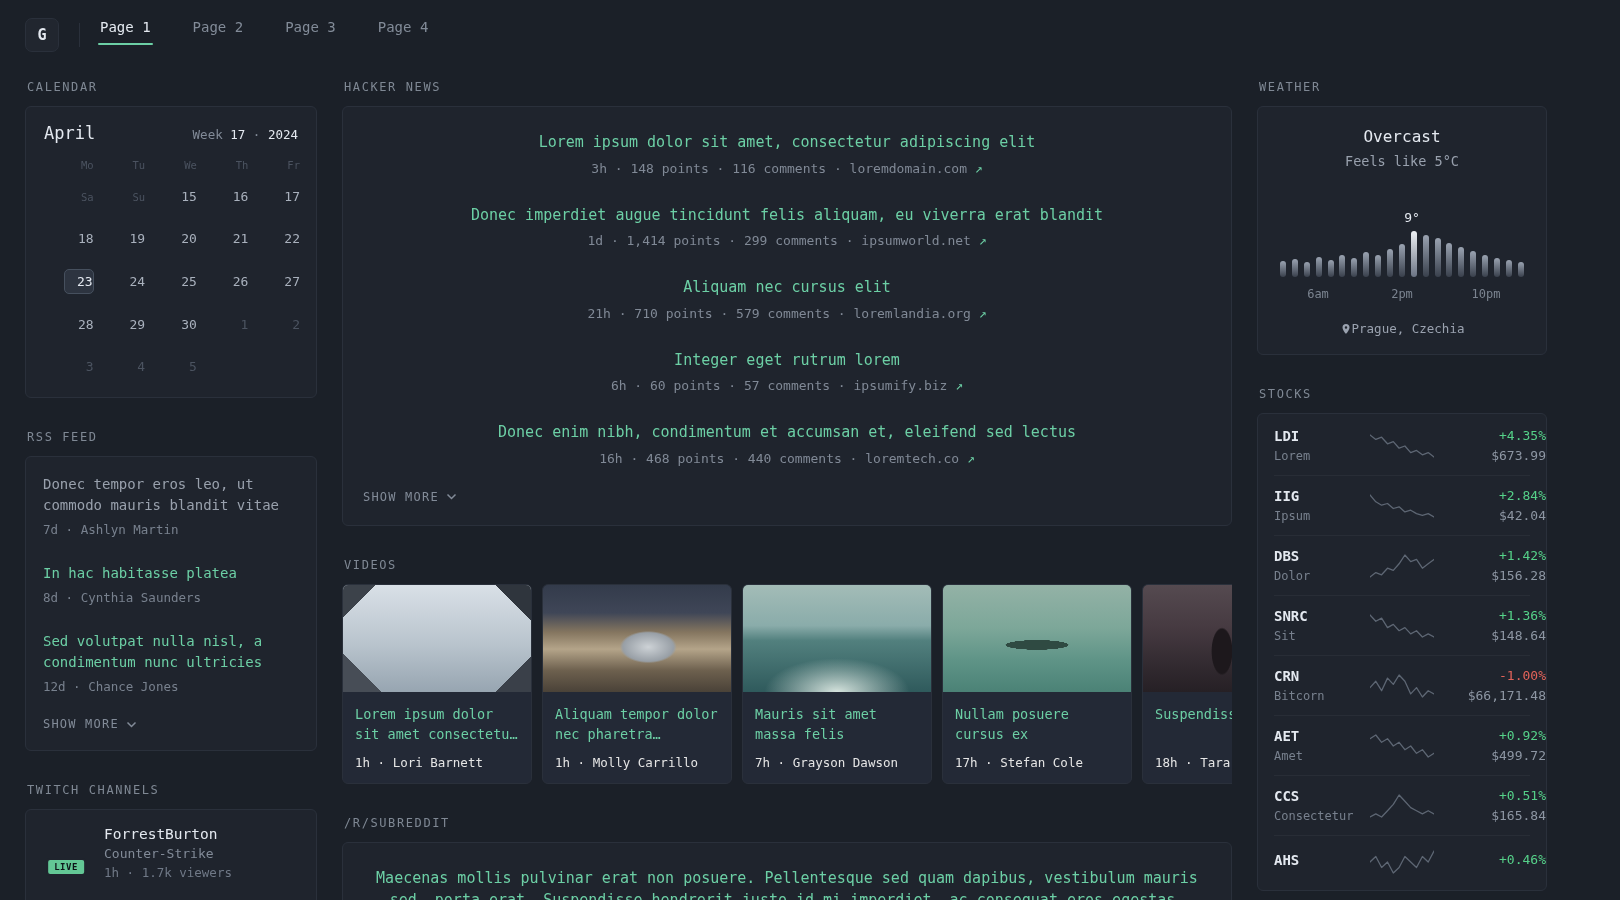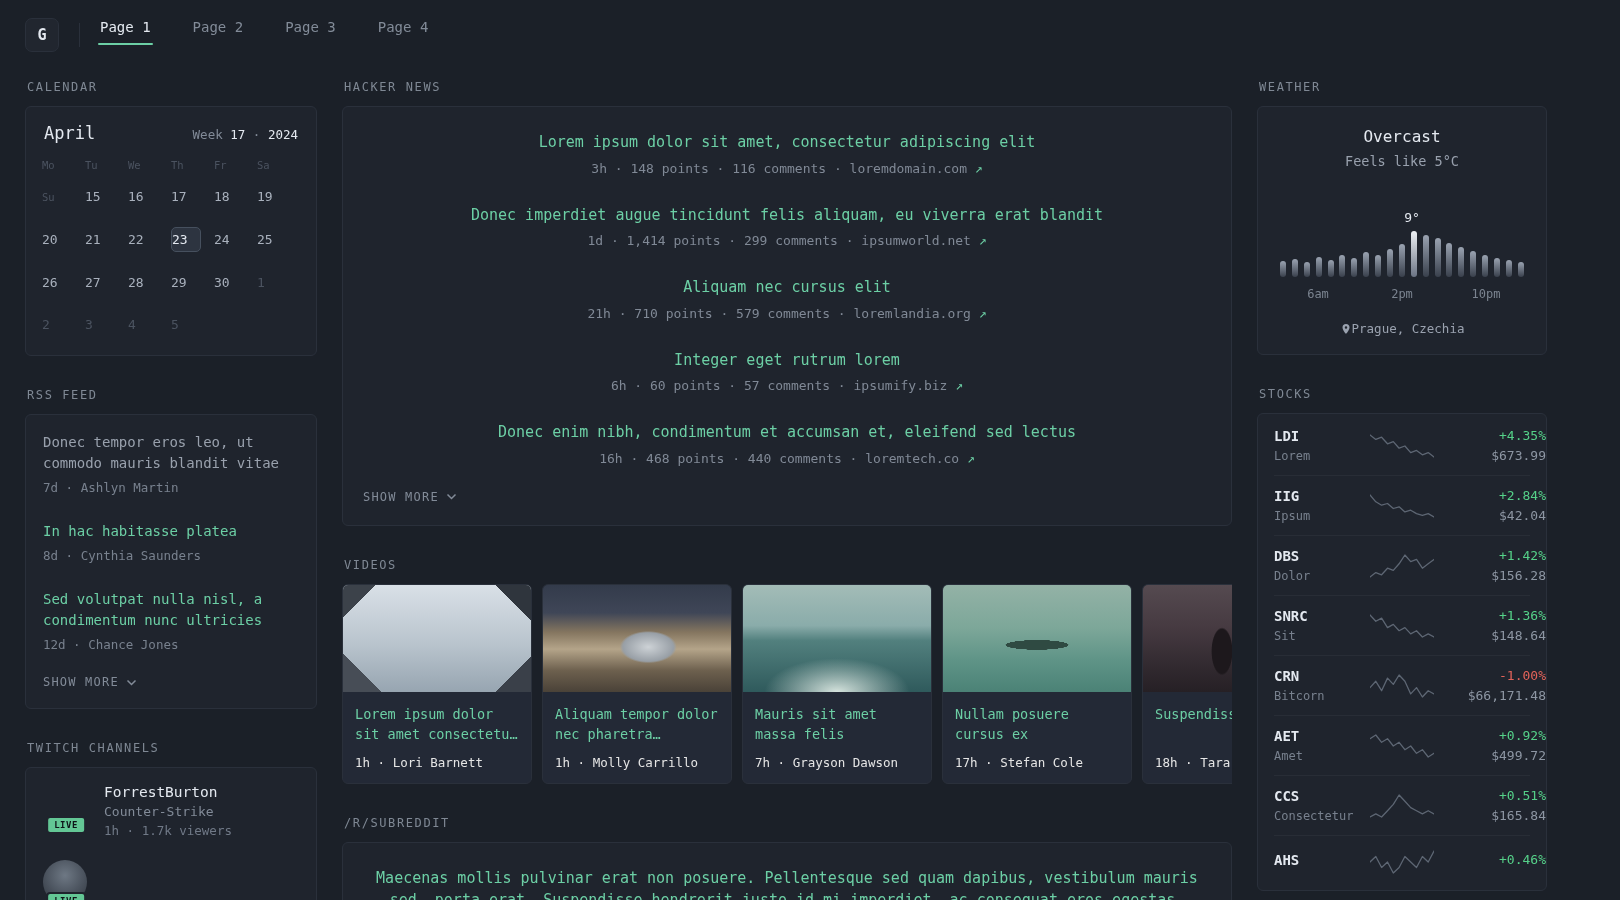--- a/index.html
+++ b/index.html
@@ -32,21 +32,21 @@
   .sec-title{font-size:12px; letter-spacing:1.6px; color:#7f8894; margin:0 2px 12px 2px;}
   .section{margin-bottom:32px;}
   .card{background:var(--card); border:1px solid var(--border); border-radius:6px;}
 
   
   .cal{padding:16px 16px 14px;}
   .cal-head{display:flex; justify-content:space-between; align-items:baseline; margin-bottom:16px; padding:0 2px;}
   .cal-month{font-size:17px; color:var(--bright);}
   .cal-week{font-size:12.5px; color:var(--muted);}
   .cal-week .lit{color:var(--bright);}
-  .cal-grid{display:grid; grid-template-columns:repeat(6,1fr); row-gap:9px; text-align:left; align-items:center;}
+  .cal-grid{display:grid; grid-template-columns:repeat(5,1fr); row-gap:9px; text-align:right; align-items:center;}
   .cal-dow{font-size:10.5px; color:var(--dimmer);}
   .cal-day{font-size:13px; color:#a9b1bd; padding:5px 0;}
   .cal-day .pill{display:inline-block; min-width:30px; padding:4px 0; border-radius:5px;}
   .cal-day.selected .pill{background:#2d3440; border:1px solid #46505e; color:var(--bright);}
   .cal-day.adjacent{color:var(--dimmer);}
 
   
   .feed{padding:4px 17px;}
   .feed-item{padding:13px 0;}
   .feed-title{color:var(--accent); font-size:14px; line-height:1.5; display:block;}

